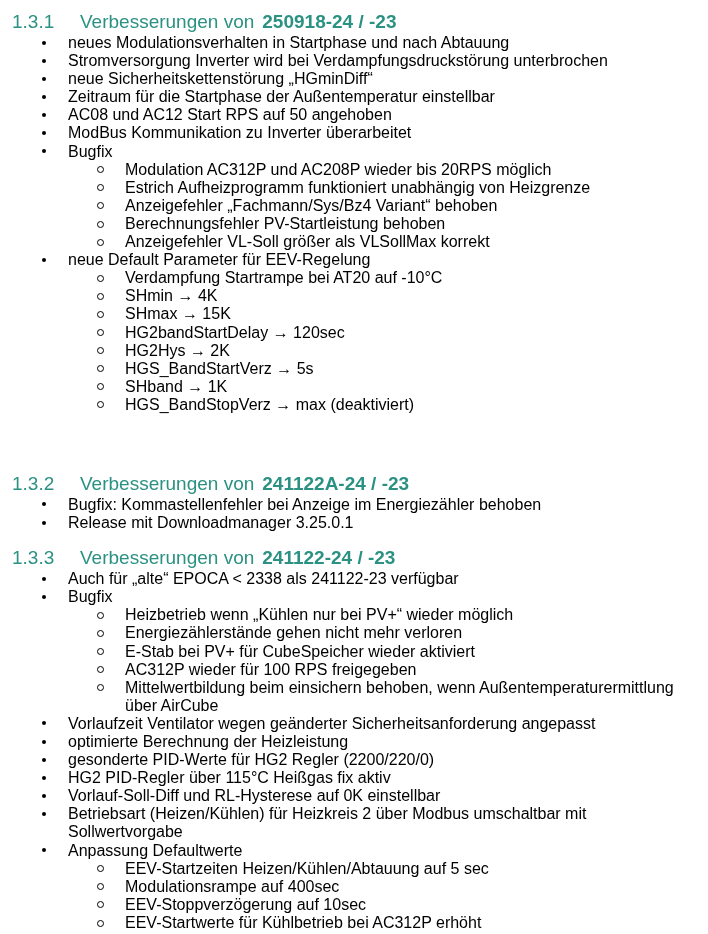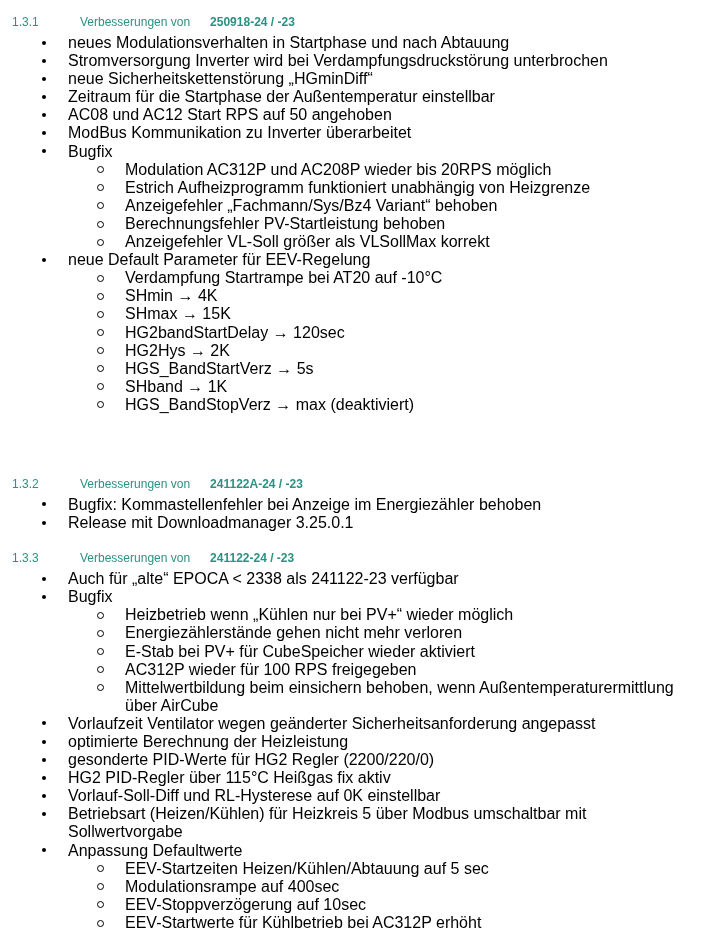--- a/index.html
+++ b/index.html
@@ -23,38 +23,38 @@
     height: 934px;
     box-sizing: border-box;
     padding: 10px 4px 0 0;
   }
 
   
   .section-heading {
     display: flex;
     align-items: flex-start;
     color: #2b9183;
-    font-size: 12px;
+    font-size: 19px;
     line-height: 24px;
     white-space: nowrap;
   }
   .section-heading .sec-num {
     width: 60px;
     flex: 0 0 60px;
     padding-left: 12px;
     box-sizing: border-box;
     font-weight: 400;
   }
   .section-heading .sec-title-text {
     font-weight: 400;
     margin-left: 20px;
   }
   .section-heading .sec-title-bold {
     font-weight: 700;
-    padding-left: 20px;
+    padding-left: 8px;
   }
 
   .heading-gap-large { height: 40px; }
   .heading-gap-small { height: 14px; }
 
   
   ul.lvl1, ul.lvl2 {
     margin: 0;
     padding: 0;
     list-style: none;
@@ -282,21 +282,21 @@
         <li class="item l1">
           <span class="marker"></span>
           <span class="txt">HG2 PID-Regler über 115°C Heißgas fix aktiv</span>
         </li>
         <li class="item l1">
           <span class="marker"></span>
           <span class="txt">Vorlauf-Soll-Diff und RL-Hysterese auf 0K einstellbar</span>
         </li>
         <li class="item l1">
           <span class="marker"></span>
-          <span class="txt">Betriebsart (Heizen/Kühlen) für Heizkreis 5 über Modbus umschaltbar mit Sollwertvorgabe</span>
+          <span class="txt">Betriebsart (Heizen/Kühlen) für Heizkreis 2 über Modbus umschaltbar mit Sollwertvorgabe</span>
         </li>
         <li class="item l1">
           <span class="marker"></span>
           <span class="txt">Anpassung Defaultwerte</span>
         </li>
         <li class="item l2">
           <span class="marker"></span>
           <span class="txt">EEV-Startzeiten Heizen/Kühlen/Abtauung auf 5 sec</span>
         </li>
         <li class="item l2">

